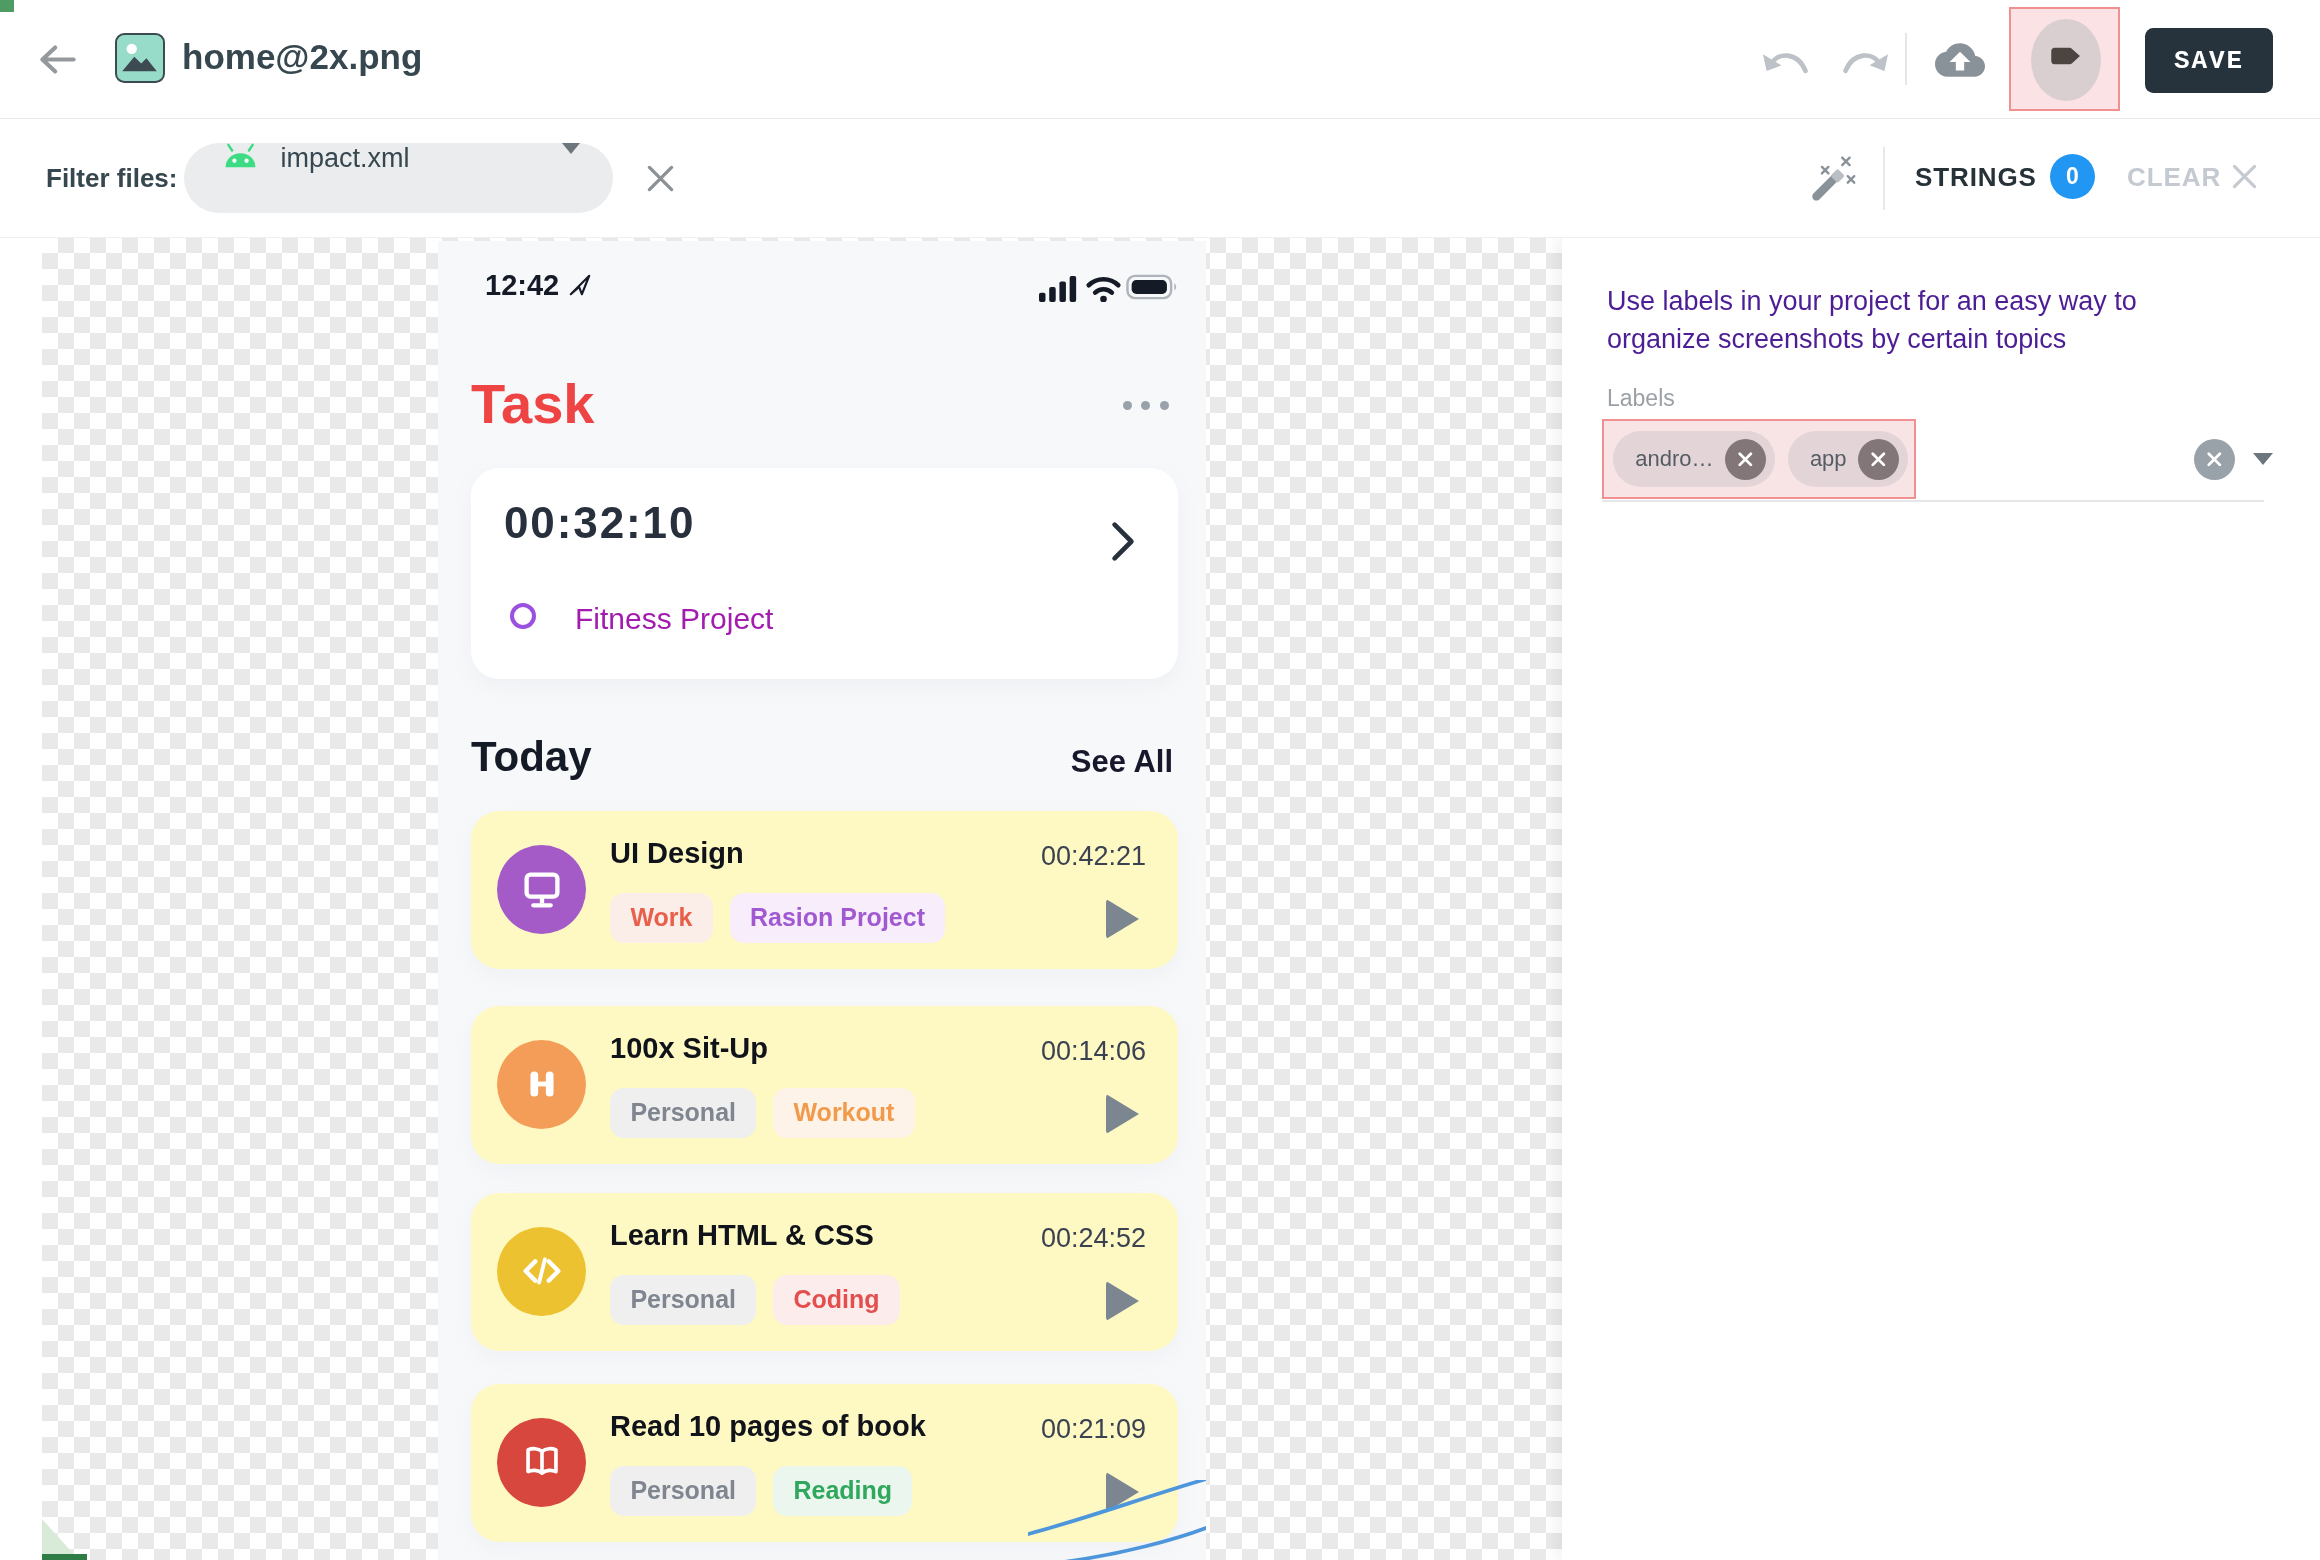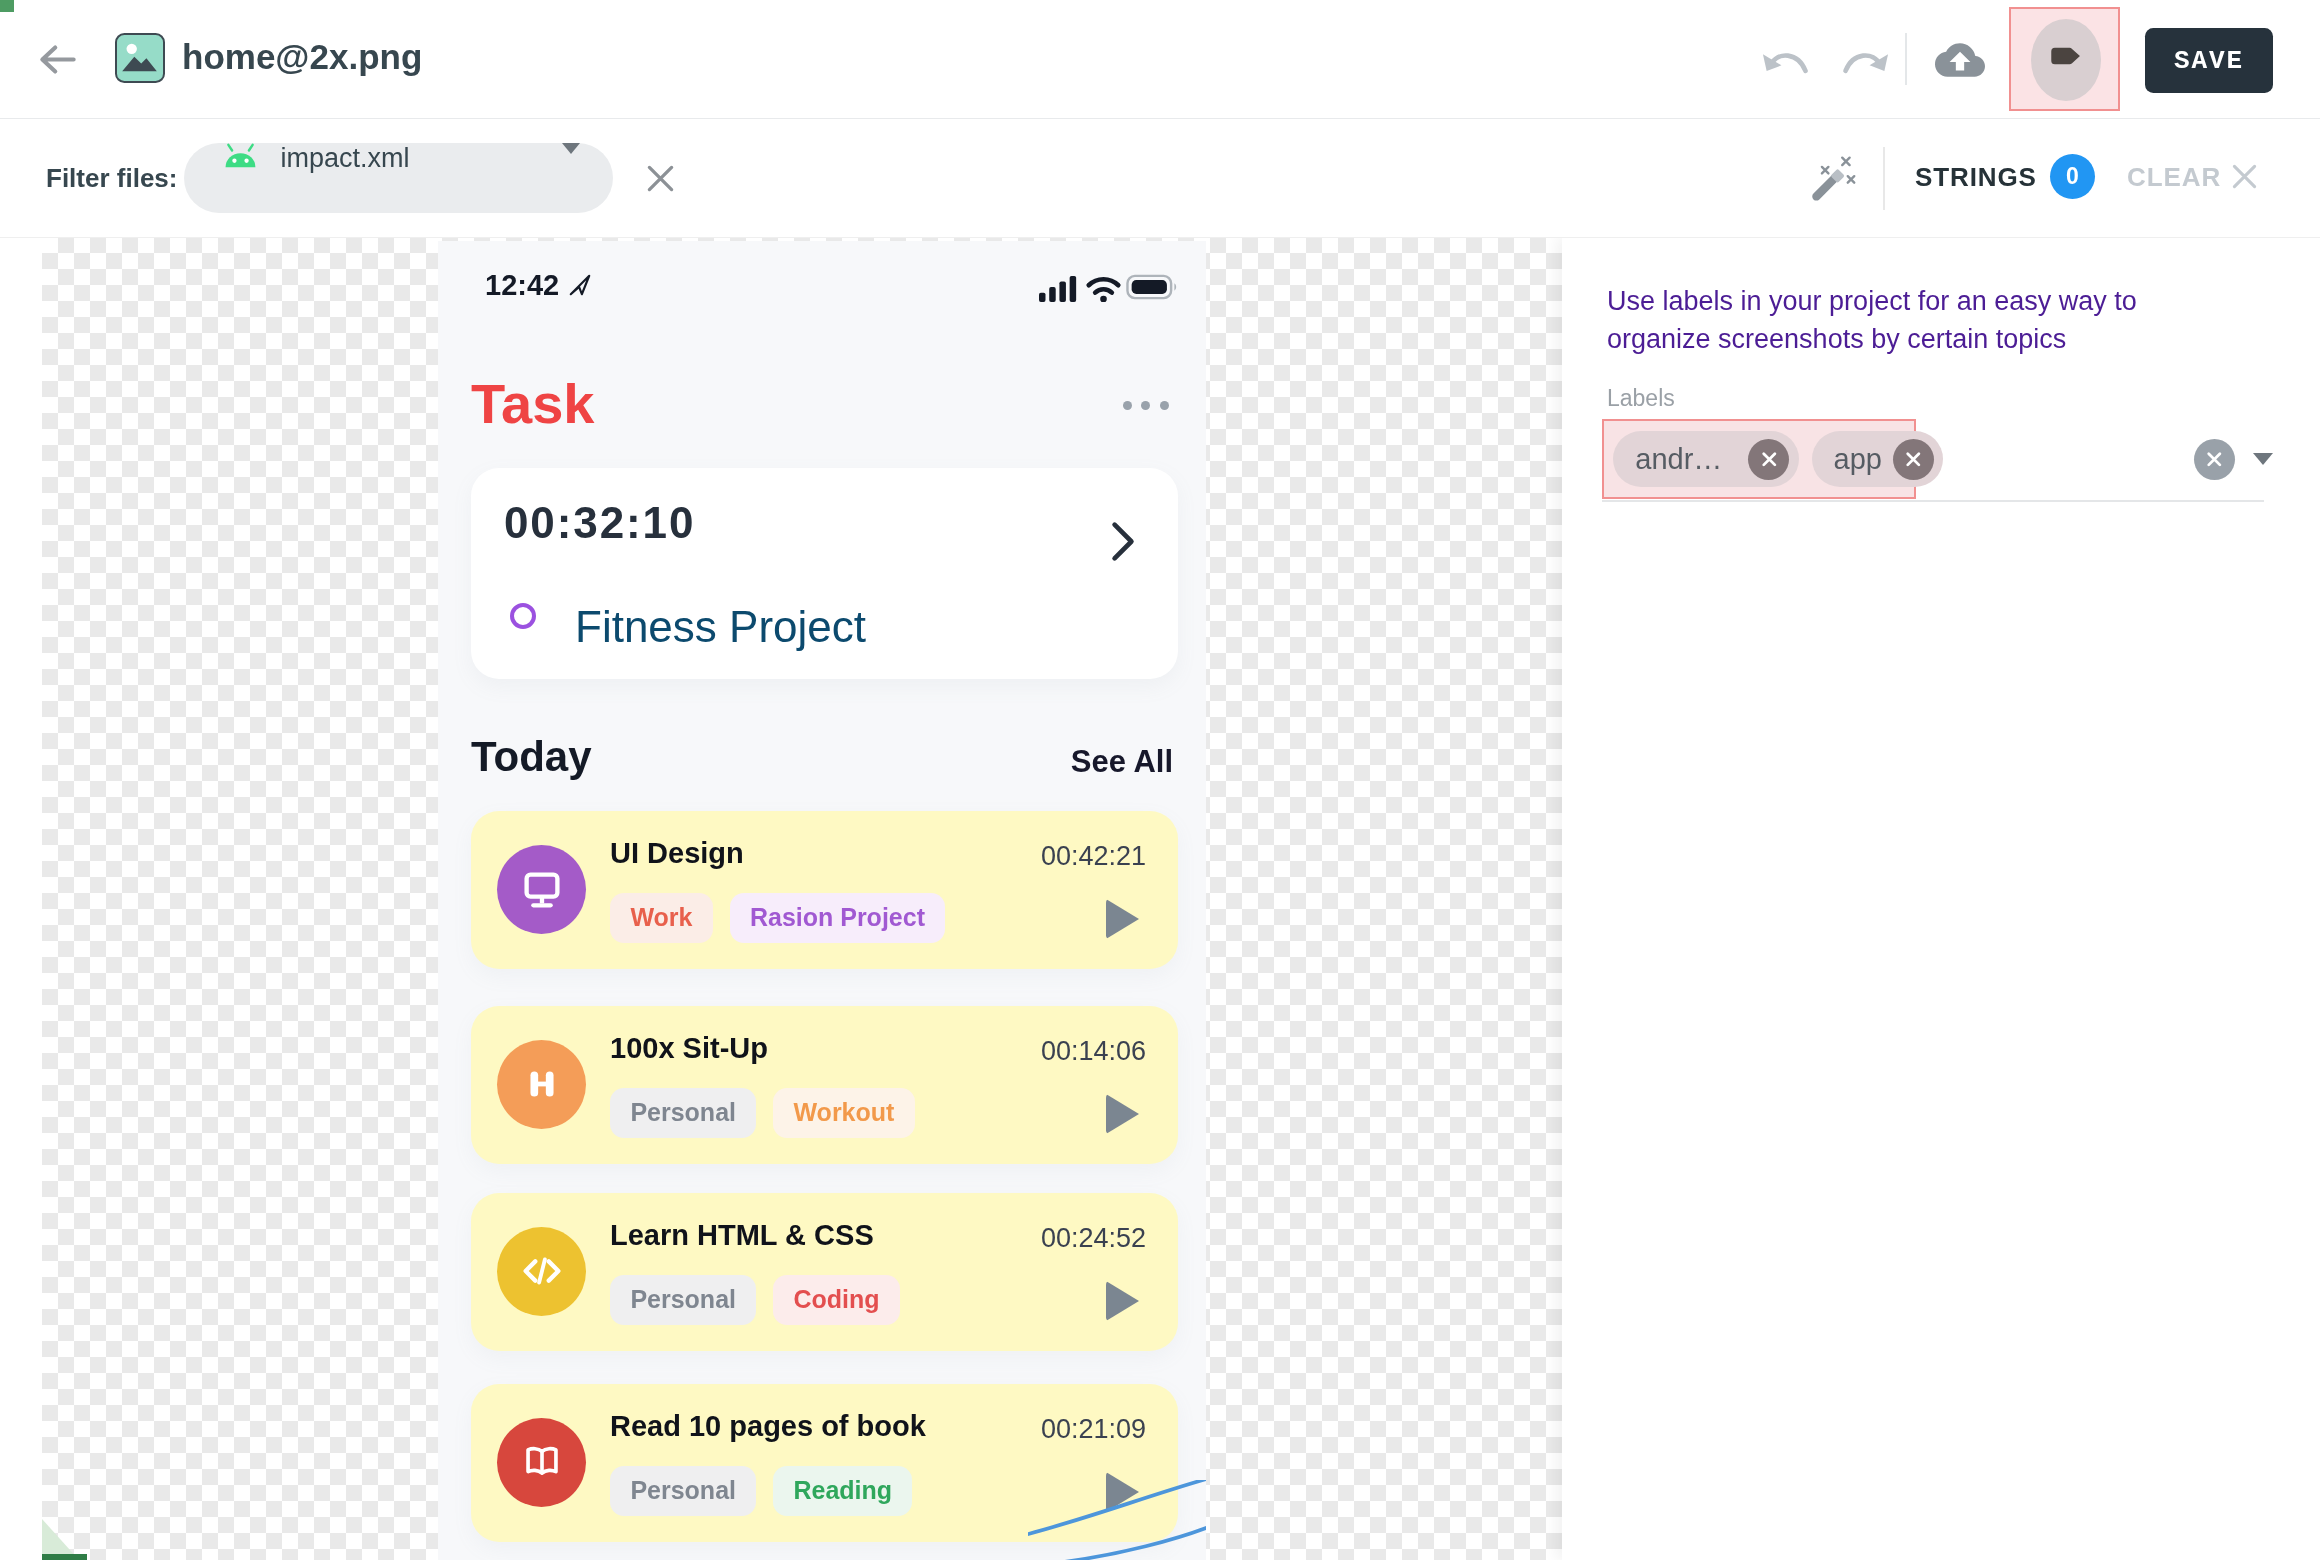--- a/index.html
+++ b/index.html
@@ -66,21 +66,21 @@
   #more-dots { position:absolute; right:37px; top:160px; display:flex; gap:9.3px; }
   #more-dots i { width:9.3px; height:9.3px; border-radius:50%; background:#99A2AB; }
 
   #timer-card { position:absolute; left:33px; top:227px; width:707px; height:211px;
     background:#fff; border-radius:28px; box-shadow:0 7.4px 20.4px rgba(140,150,165,.08); }
   #timer-time { position:absolute; left:33px; top:30px; font-size:44px; font-weight:800;
     color:#27303C; letter-spacing:1.9px; }
   #timer-chevron { position:absolute; right:41px; top:52px; }
   #timer-ring { position:absolute; left:39px; top:135px; width:26px; height:26px;
     border:4.6px solid #9B51E0; border-radius:50%; }
-  #timer-project { position:absolute; left:104px; top:134px; font-size:44px; color:#0c4a6e; }
+  #timer-project { position:absolute; left:104px; top:134px; font-size:30px; color:#a21caf; }
 
   #today-title { position:absolute; left:33px; top:492px; font-size:42px; font-weight:800; color:#141A26; }
   #see-all { position:absolute; right:33px; top:503px; font-size:31px; font-weight:600; color:#17182B; }
 
   .task-card { position:absolute; left:33px; width:707px; height:158px;
     background:#fef9c3; border-radius:28px; box-shadow:0 7.4px 20.4px rgba(140,150,165,.07); }
   .task-icon { position:absolute; left:26px; top:34px; width:89px; height:89px; border-radius:50%;
     display:flex; align-items:center; justify-content:center; }
   .task-name { position:absolute; left:139px; top:26px; font-size:29px; font-weight:700; color:#10131A; }
   .task-tags { position:absolute; left:139px; top:82px; display:flex; gap:16.7px; }
@@ -97,21 +97,21 @@
   
   #panel { position:absolute; left:1562px; top:237px; width:759px; height:1323px;
     background:#fff; box-shadow:-7.4px 0 13px rgba(0,0,0,.05); }
   #panel-desc { position:absolute; left:45px; top:45px; width:631px;
     font-size:27px; line-height:38px; color:#4c1d95; }
   #labels-caption { position:absolute; left:45px; top:148px; font-size:23px; color:#9AA0A6; }
   #chips-highlight { position:absolute; left:40px; top:182px; width:314px; height:80px;
     background:#F8E3E5; border:2.8px solid #F19090; display:flex; align-items:center; padding:0 9.3px; gap:13px; }
   .chip { height:56px; border-radius:28px; background:#E2D4D7; display:flex; align-items:center;
     padding:0 9.3px 0 22px; gap:11px; cursor:pointer; }
-  .chip .chip-label { font-size:29px; color:#565C63; max-width:102px;
+  .chip .chip-label { font-size:22px; color:#565C63; max-width:102px;
     white-space:nowrap; overflow:hidden; text-overflow:ellipsis; }
   .chip-x { width:41px; height:41px; border-radius:50%; background:#837679;
     display:flex; align-items:center; justify-content:center; flex:0 0 auto; cursor:pointer; }
   #chips-clear-all { position:absolute; left:632px; top:202px; width:41px; height:41px; border-radius:50%;
     background:#99A1A9; display:flex; align-items:center; justify-content:center; cursor:pointer; }
   #chips-caret { position:absolute; left:691px; top:216px; width:0; height:0; cursor:pointer;
     border-left:10.2px solid transparent; border-right:10.2px solid transparent; border-top:12px solid #6E767D; }
   #field-underline { position:absolute; left:40px; top:263px; width:662px; height:1.9px; background:#E4E6E8; }
 
   

